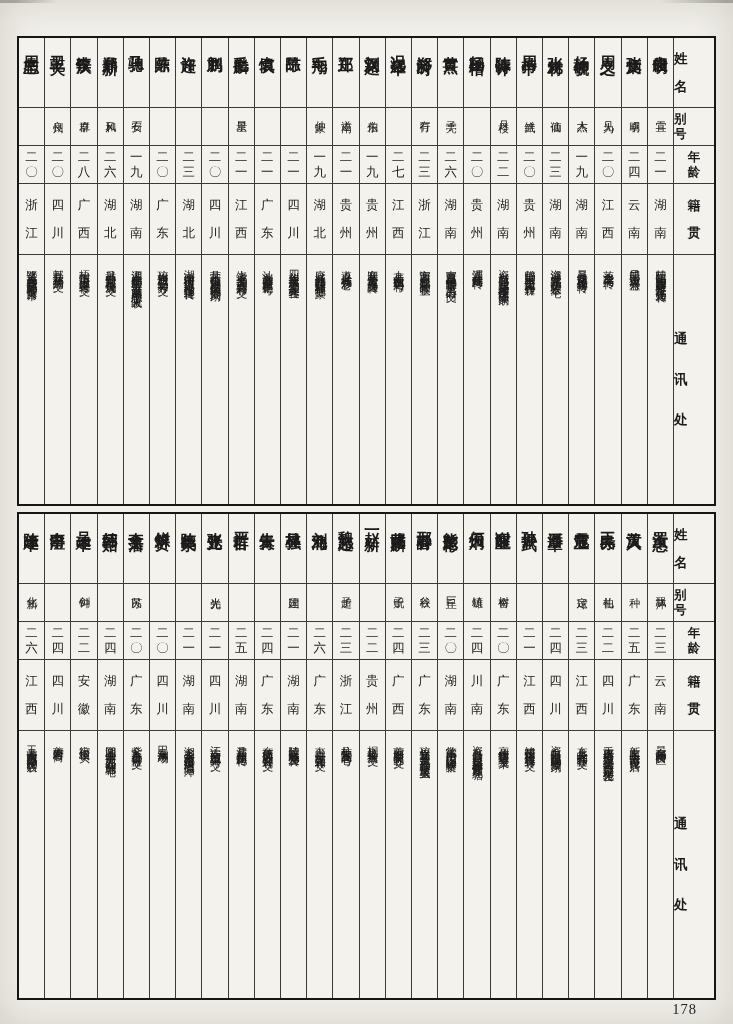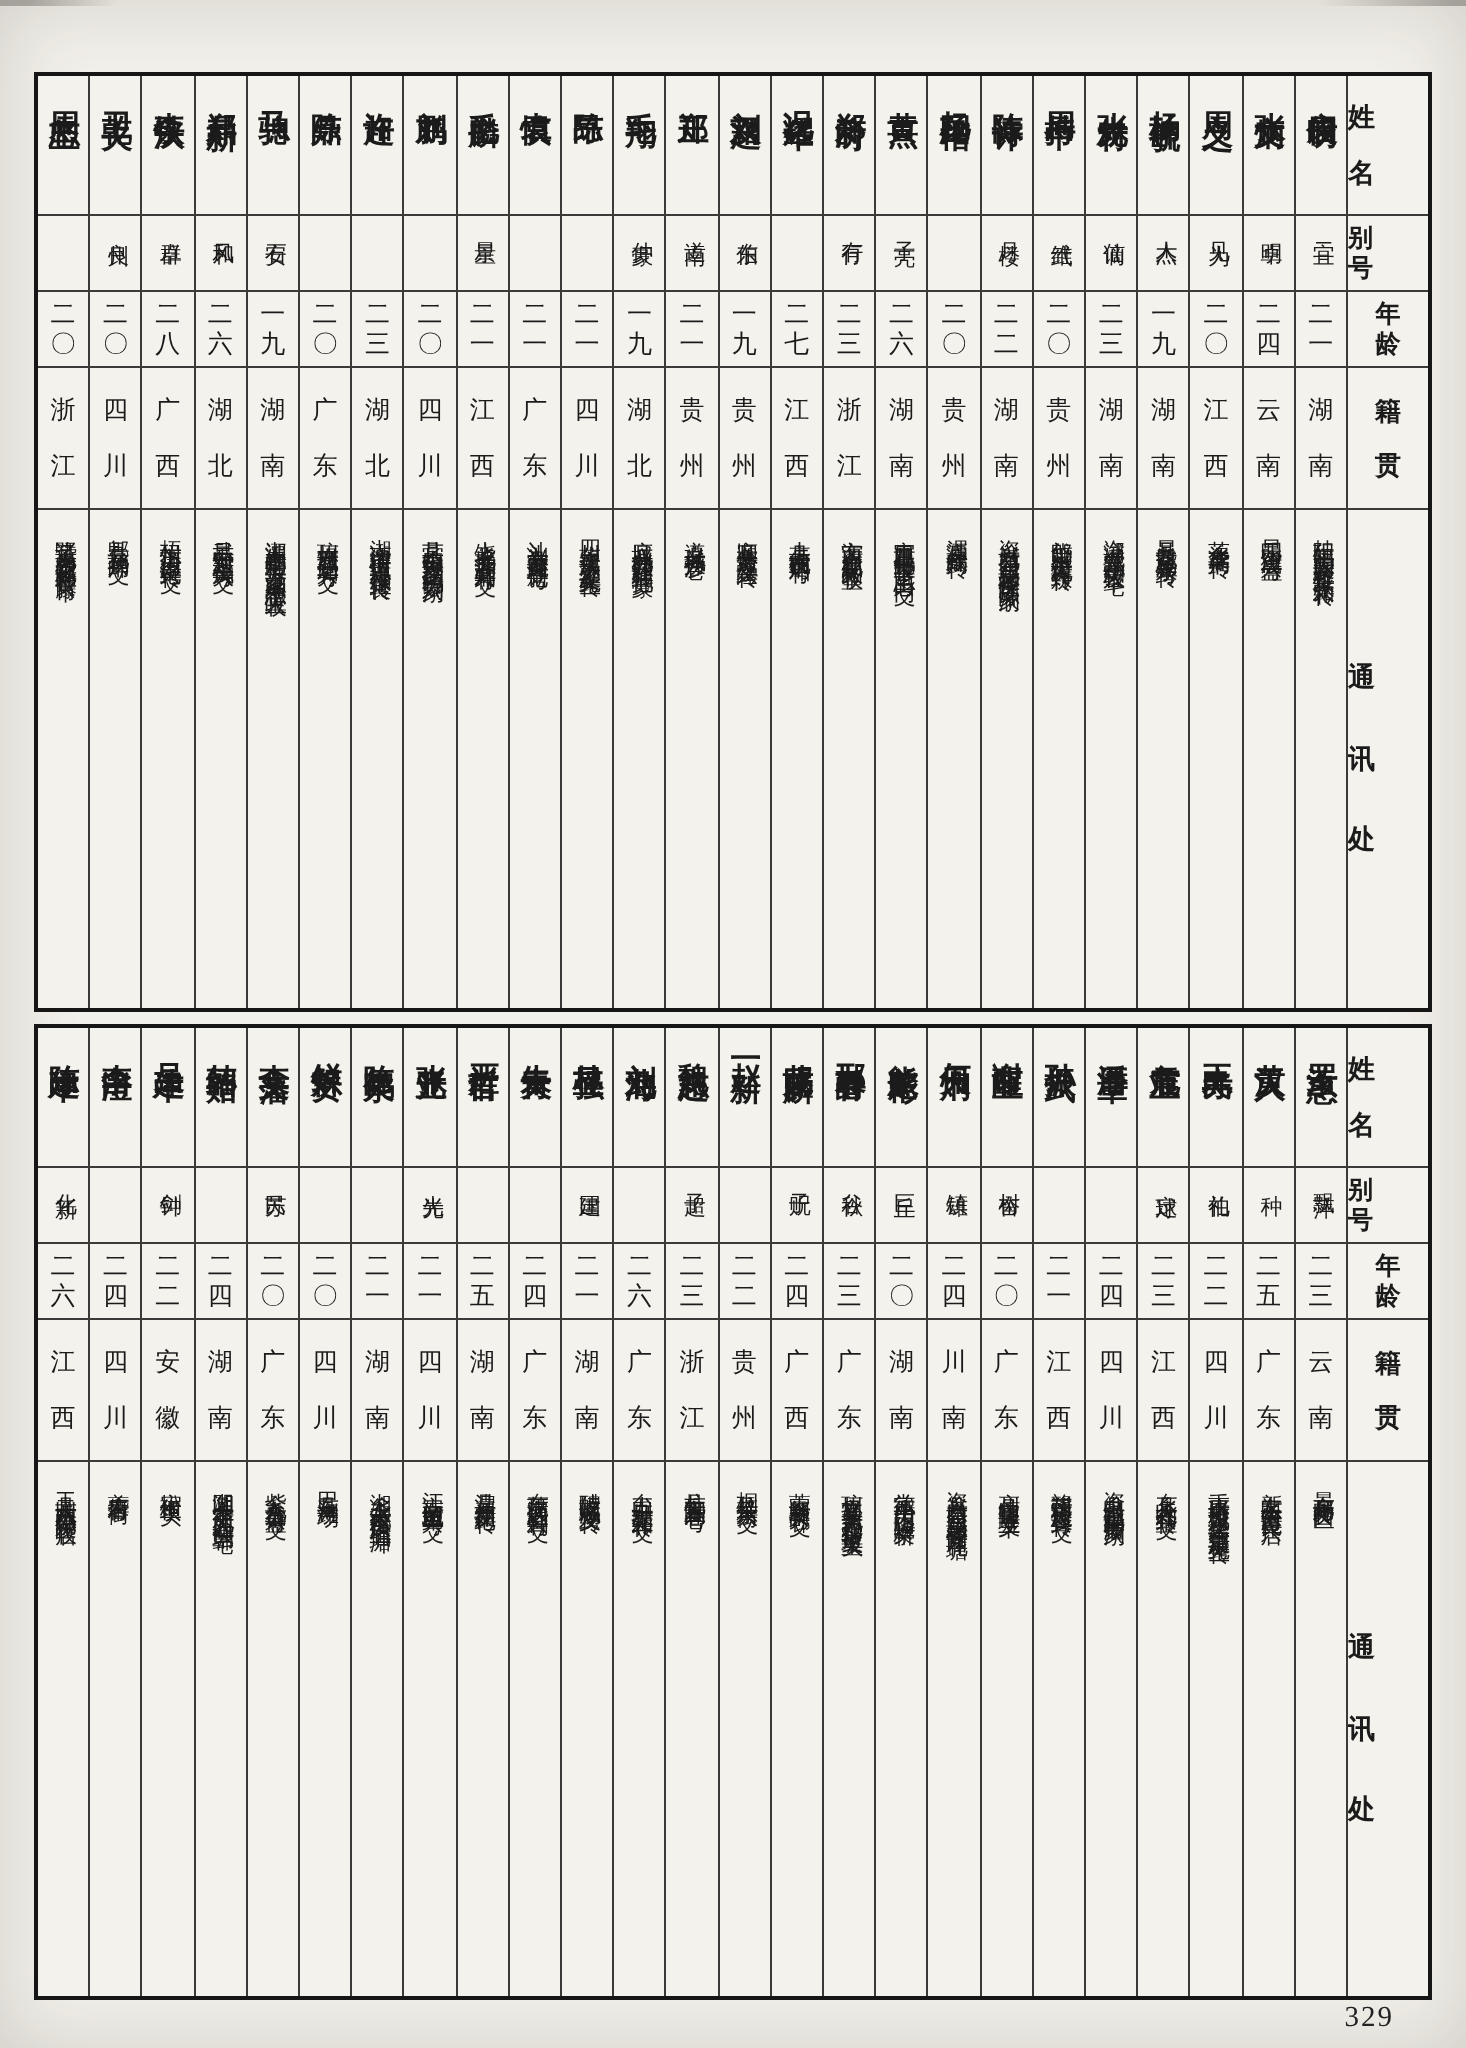--- a/index.html
+++ b/index.html
@@ -1086,14 +1086,14 @@
         <div class="cell chars r-native">
           <span>江</span>
           <span>西</span>
         </div>
         <div class="cell r-addr">
           <span class="v">玉山县大西门外陈仍发店收</span>
         </div>
       </div>
     </div>
 
-  <div class="page-number">329</div>
+  <div class="page-number">178</div>
 </div>
 
 </body></html>

